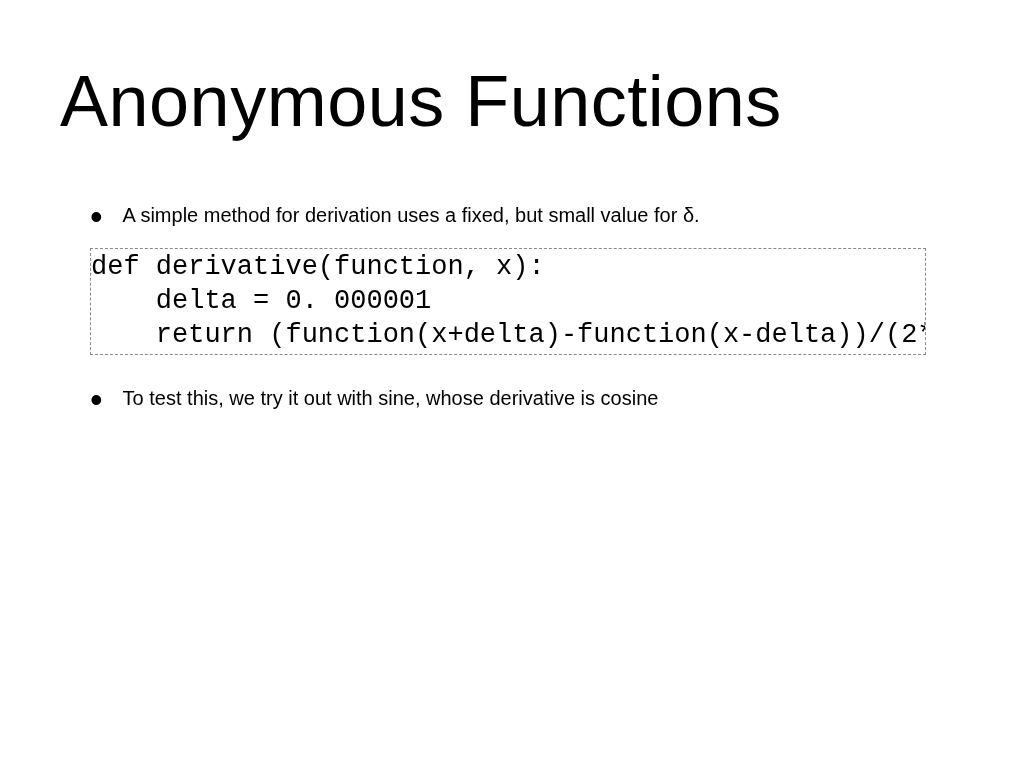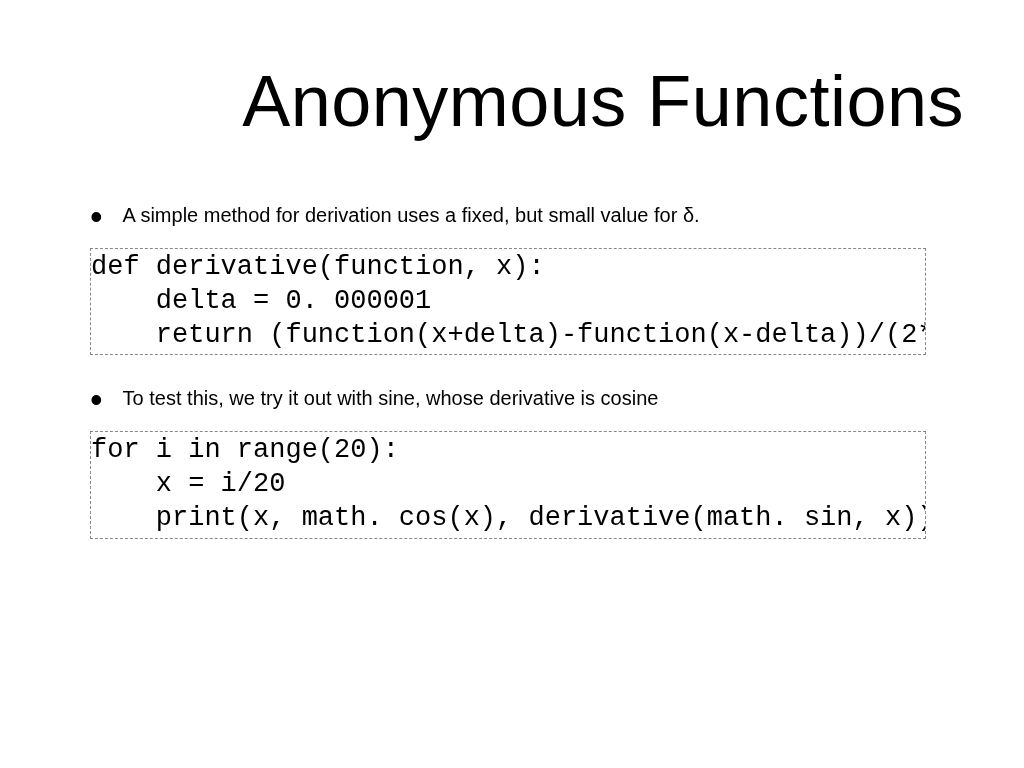--- a/index.html
+++ b/index.html
@@ -6,21 +6,21 @@
   html, body { width: 1024px; height: 768px; background: #ffffff; font-family: Arial, Helvetica, sans-serif; color: #000; }
   .slide {
     width: 1024px;
     height: 768px;
     padding: 40px 60px 40px 60px;
     position: relative;
   }
   .title {
     font-size: 72px;
     font-weight: 400;
-    text-align: right;
+    text-align: left;
     margin-top: 20px;
     margin-bottom: 60px;
     letter-spacing: 0.5px;
   }
   .bullet-row {
     display: flex;
     align-items: flex-start;
     margin-left: 30px;
     margin-right: 30px;
     margin-bottom: 20px;
@@ -61,17 +61,14 @@
 
   <div class="code-box">def derivative(function, x):
     delta = 0. 000001
     return (function(x+delta)-function(x-delta))/(2*delta)</div>
 
   <div class="bullet-row">
     <div class="bullet-dot">•</div>
     <div class="bullet-text">To test this, we try it out with sine, whose derivative is cosine</div>
   </div>
 
-  <div class="code-box">for i in range(20):
-    x = i/20
-    print(x, math. cos(x), derivative(math. sin, x))</div>
 
 </div>
 
 </body></html>

